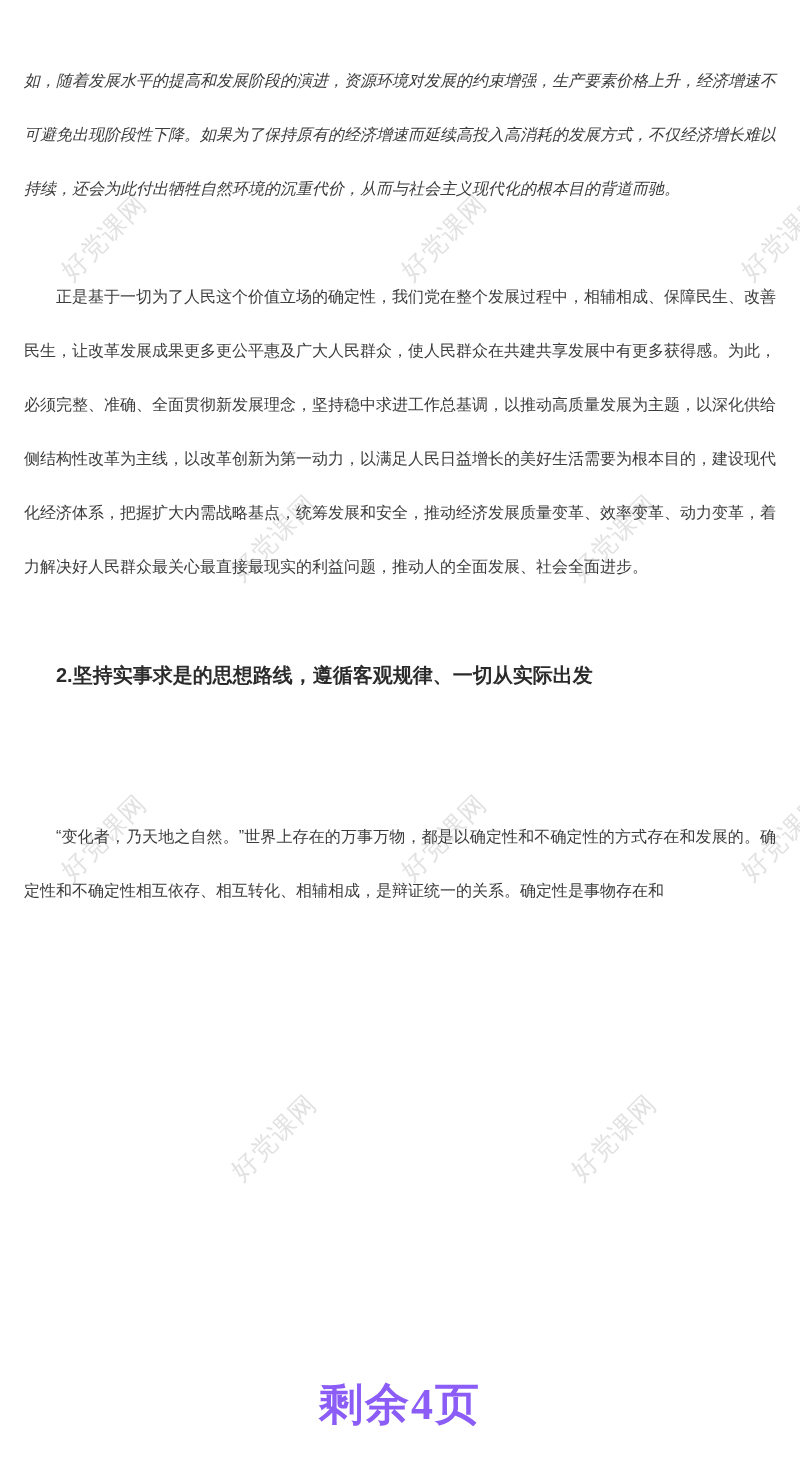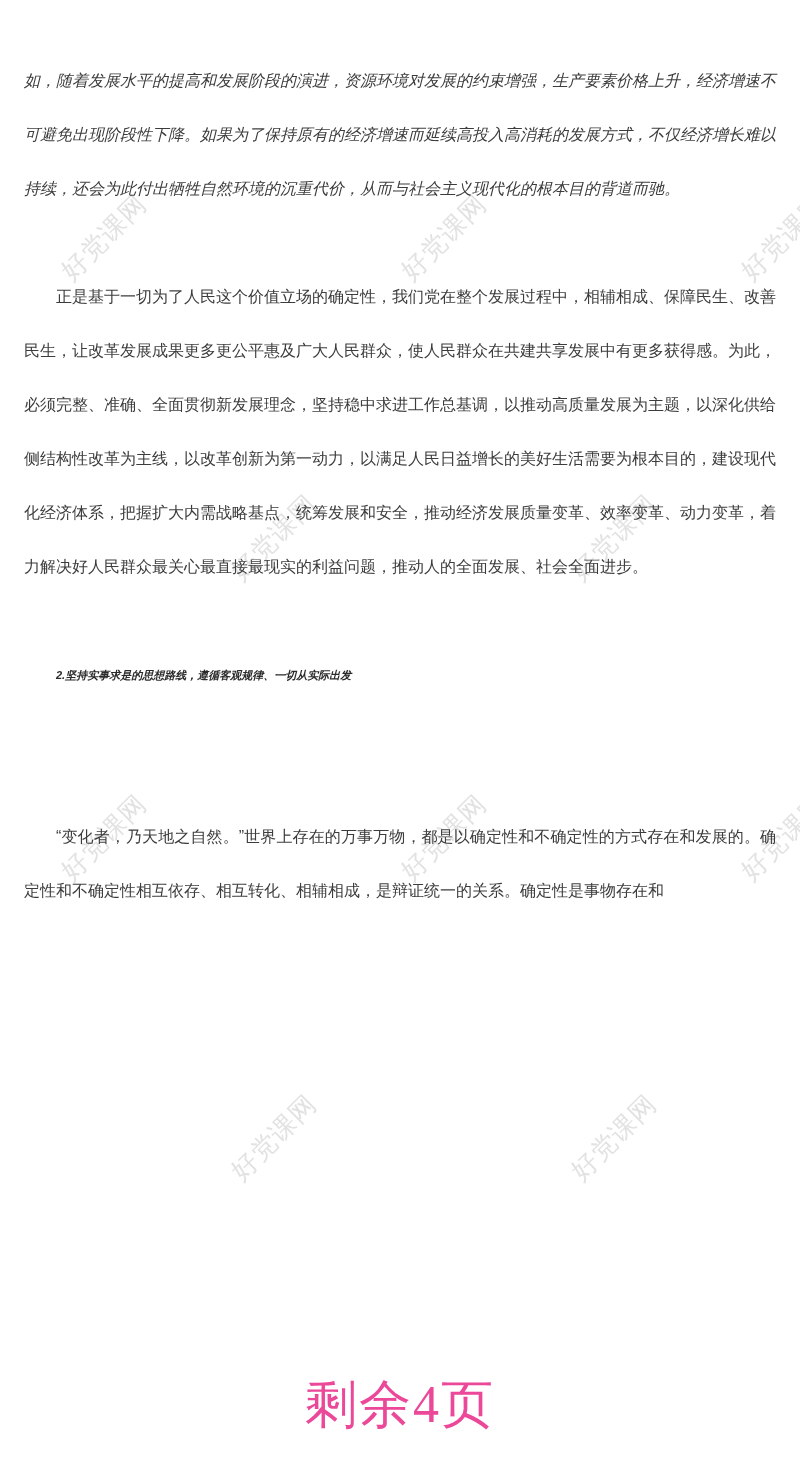--- a/index.html
+++ b/index.html
@@ -69,27 +69,26 @@
     letter-spacing: 0px;
     word-break: break-all;
   }
   p.para.noindent {
     text-indent: 0;
     font-style: italic;
   }
   p.heading {
     margin: 0;
     padding: 0;
-    font-size: 11px;
+    font-size: 20px;
     line-height: 54px;
     color: #2b2b2b;
     font-weight: bold;
     text-indent: 32px;
     letter-spacing: 0px;
-    font-style: italic;
   }
   .spacer-1 { height: 54px; }
 
   
   .bottom-banner {
     position: absolute;
     left: 0;
     right: 0;
     bottom: 0;
     height: 150px;
@@ -100,24 +99,24 @@
     justify-content: center;
   }
   .banner-inner {
     display: flex;
     align-items: baseline;
     gap: 34px;
     color: #a9a9a9;
   }
   .banner-text {
     font-family: "Liberation Serif", "DejaVu Serif", serif;
-    font-size: 52px;
-    font-weight: normal;
+    font-size: 44px;
+    font-weight: bold;
     letter-spacing: 2px;
-    color: #ec4899;
+    color: #8b5cf6;
     line-height: 1;
   }
 </style>
 </head>
 <body>
 
 <div class="page">
 
   <div class="watermark-layer" id="watermark-layer">
       <div class="watermark" style="left: 50px; top: 220px;">好党课网</div>

